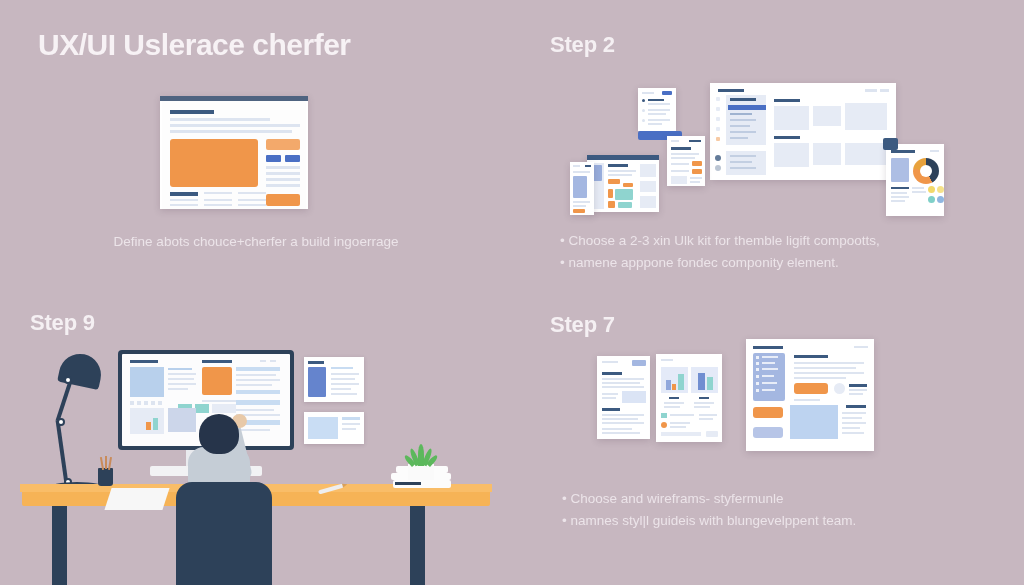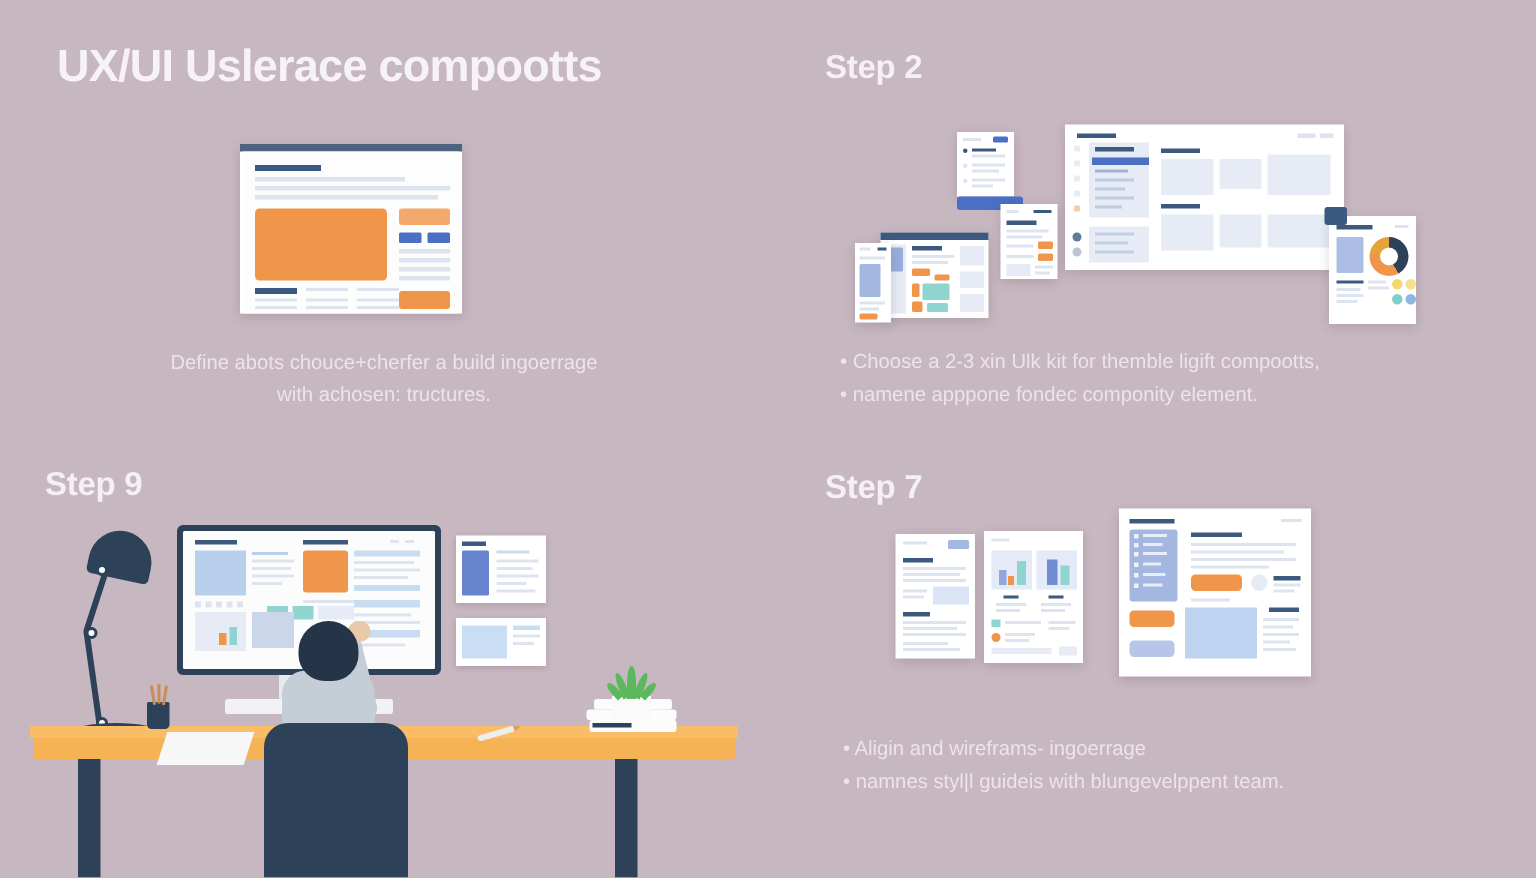--- a/index.html
+++ b/index.html
@@ -133,21 +133,21 @@
     position:absolute; background:#ffffff; box-shadow:0 1px 4px rgba(60,40,60,.18);
   }
 </style>
 </head>
 <body>
 
 <div class="canvas">
 
   <div class="quad" id="q1">
 
-    <div class="main-title">UX/UI Uslerace compootts</div>
+    <div class="main-title">UX/UI Uslerace cherfer</div>
 
     <div class="card" id="bm">
       <div class="chrome"></div>
       <div class="page">
         <div class="bar dk" style="left:8px;  top:9px;  width:44px; height:4px;"></div>
         <div class="bar" style="left:8px;  top:17px; width:100px;height:2.5px;"></div>
         <div class="bar" style="left:8px;  top:23px; width:130px;height:2.5px;"></div>
         <div class="bar" style="left:8px;  top:29px; width:122px;height:2.5px;"></div>
         <div class="bar or" style="left:8px;  top:38px; width:88px; height:48px; border-radius:3px;"></div>
         <div class="bar or" style="left:104px;top:38px; width:34px; height:11px; border-radius:2px; opacity:.82;"></div>
@@ -165,21 +165,20 @@
         <div class="bar" style="left:42px; top:103px;width:28px; height:2px;"></div>
         <div class="bar" style="left:76px; top:91px; width:28px; height:2px;"></div>
         <div class="bar" style="left:76px; top:98px; width:28px; height:2px;"></div>
         <div class="bar" style="left:76px; top:103px;width:28px; height:2px;"></div>
         <div class="bar or" style="left:104px;top:93px; width:34px; height:12px; border-radius:2px;"></div>
       </div>
     </div>
 
     <div class="caption">
       <div>Define abots chouce+cherfer a build ingoerrage</div>
-      <div>with achosen: tructures.</div>
     </div>
   </div>
 
   <div class="quad" id="q2">
 
     <div class="step-title">Step 2</div>
 
     <div class="card" style="left:198px; top:83px; width:186px; height:97px;">
       <div class="bar dk" style="left:8px; top:6px; width:26px; height:2.5px;"></div>
       <div class="bar" style="left:155px; top:6px; width:12px; height:2.5px;"></div>
@@ -482,18 +481,18 @@
       <div class="bar lt" style="left:44px; top:66px; width:48px; height:34px; background:#bdd3f0;"></div>
       <div class="bar dk" style="left:100px; top:66px; width:20px; height:2.5px;"></div>
       <div class="bar" style="left:96px; top:73px; width:24px; height:1.5px;"></div>
       <div class="bar" style="left:96px; top:78px; width:20px; height:1.5px;"></div>
       <div class="bar" style="left:96px; top:83px; width:24px; height:1.5px;"></div>
       <div class="bar" style="left:96px; top:88px; width:18px; height:1.5px;"></div>
       <div class="bar" style="left:96px; top:93px; width:22px; height:1.5px;"></div>
     </div>
 
     <div class="bullets">
-      <div>Aligin and wireframs- ingoerrage</div>
+      <div>Choose and wireframs- styfermunle</div>
       <div>namnes styl|l guideis with blungevelppent team.</div>
     </div>
   </div>
 
 </div>
 
 </body></html>

